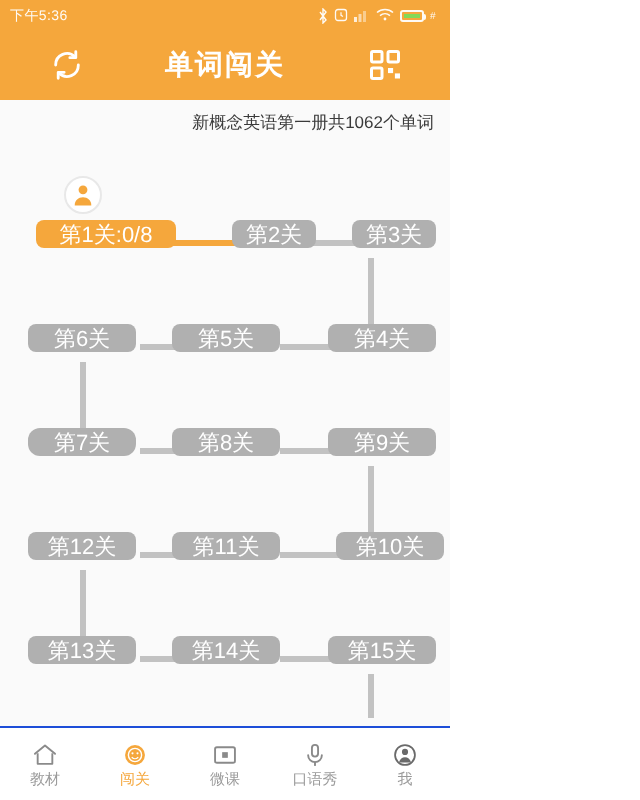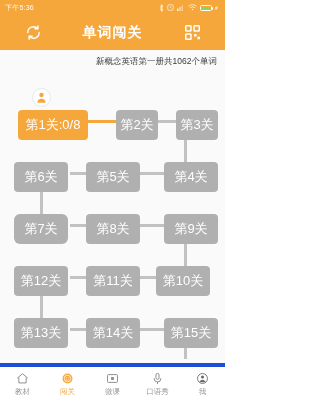--- a/index.html
+++ b/index.html
@@ -44,42 +44,42 @@
     height:24px; display:flex; align-items:center; justify-content:flex-end;
     padding-right:8px; background:#fafafa; flex:0 0 auto;
   }
   .subtitle { font-size:8.5px; color:#3a3a3a;text-align:center; }
 
   
   .map { position:relative; flex:1 1 auto; background:#fafafa; }
   .map-inner { position:absolute; inset:0; }
 
   .node {
-    position:absolute; height:30px; border-radius:4px;
+    position:absolute; height:14px; border-radius:4px;
     display:flex; align-items:center; justify-content:center;
-    font-size:13px; color:#ffffff; background:#b0b0b0;
+    font-size:11px; color:#ffffff; background:#b0b0b0;
     cursor:pointer; z-index:3; white-space:nowrap;
   }
   .node.current { background:#f5a73c; }
 
   .avatar {
     position:absolute; width:19px; height:19px; border-radius:50%;
     background:#ffffff; border:1.2px solid #e8e8e8;
     display:flex; align-items:center; justify-content:center; z-index:4;
   }
   .avatar svg { display:block; }
 
   .conn { position:absolute; background:#c2c2c2; z-index:1; }
   .conn.h { height:3px; }
   .conn.v { width:3px; }
   .conn.active { background:#f5a73c; }
 
   
   .tabbar {
-    height:37px; background:#ffffff; border-top:4px solid #1d4ed8;
+    height:37px; background:#ffffff; border-top:1px solid #1d4ed8;
     display:flex; align-items:center; flex:0 0 auto;
   }
   .tab {
     flex:1; height:100%; display:flex; flex-direction:column;
     align-items:center; justify-content:center; gap:2px; cursor:pointer;
   }
   .tab-ico { height:14px; display:flex; align-items:center; justify-content:center; }
   .tab-ico svg { display:block; }
   .tab-lbl { font-size:7.5px; color:#9a9a9a; line-height:1; }
   .tab.active .tab-lbl { color:#f5a73c; }
@@ -188,21 +188,21 @@
       <div class="node" style="left:176px; top:36px; width:42px;">第3关</div>
 
       <div class="node" style="left:164px; top:88px; width:54px;">第4关</div>
       <div class="node" style="left:86px;  top:88px; width:54px;">第5关</div>
       <div class="node" style="left:14px;  top:88px; width:54px;">第6关</div>
 
       <div class="node" style="left:14px;  top:140px; width:54px;border-radius:6px;">第7关</div>
       <div class="node" style="left:86px;  top:140px; width:54px;">第8关</div>
       <div class="node" style="left:164px; top:140px; width:54px;">第9关</div>
 
-      <div class="node" style="left:156px; top:192px; width:54px;">第10关</div>
+      <div class="node" style="left:168px; top:192px; width:54px;">第10关</div>
       <div class="node" style="left:86px;  top:192px; width:54px;">第11关</div>
       <div class="node" style="left:14px;  top:192px; width:54px;">第12关</div>
 
       <div class="node" style="left:14px;  top:244px; width:54px;">第13关</div>
       <div class="node" style="left:86px;  top:244px; width:54px;">第14关</div>
       <div class="node" style="left:164px; top:244px; width:54px;">第15关</div>
 
     </div>
   </div>
 

